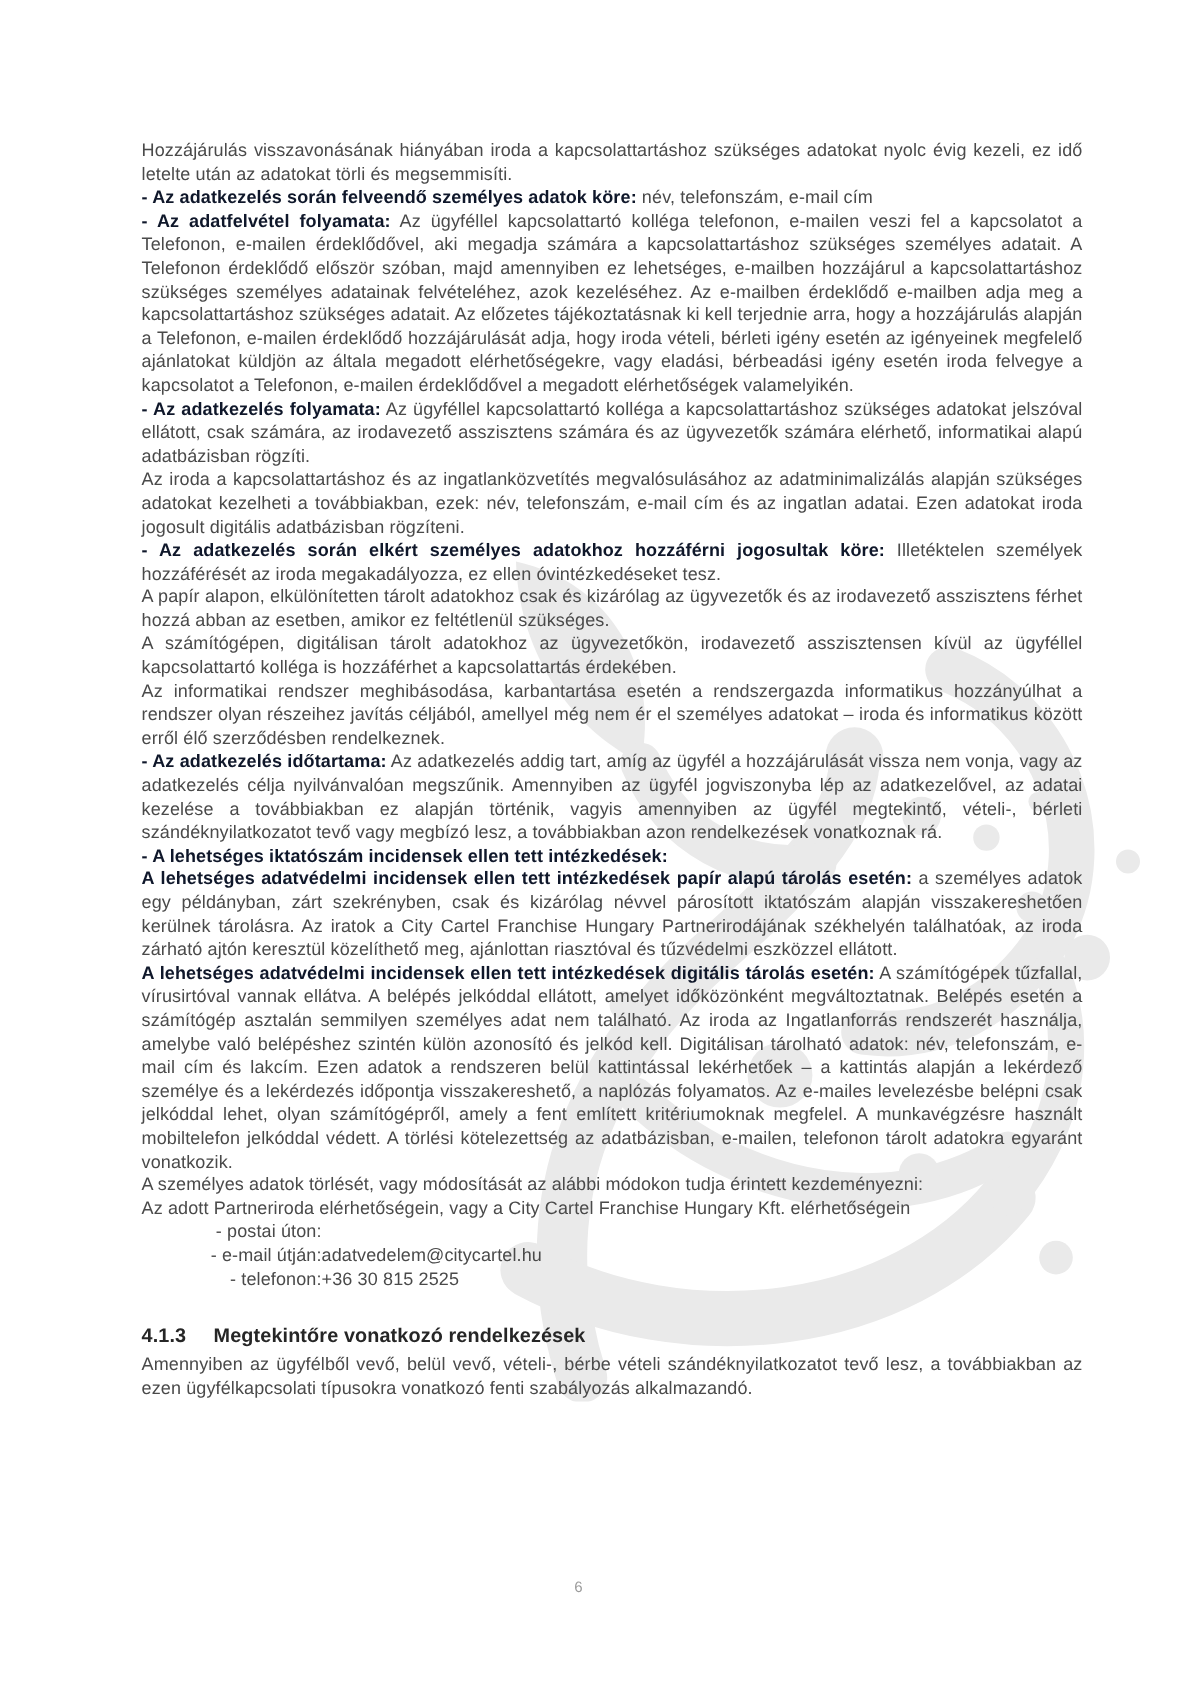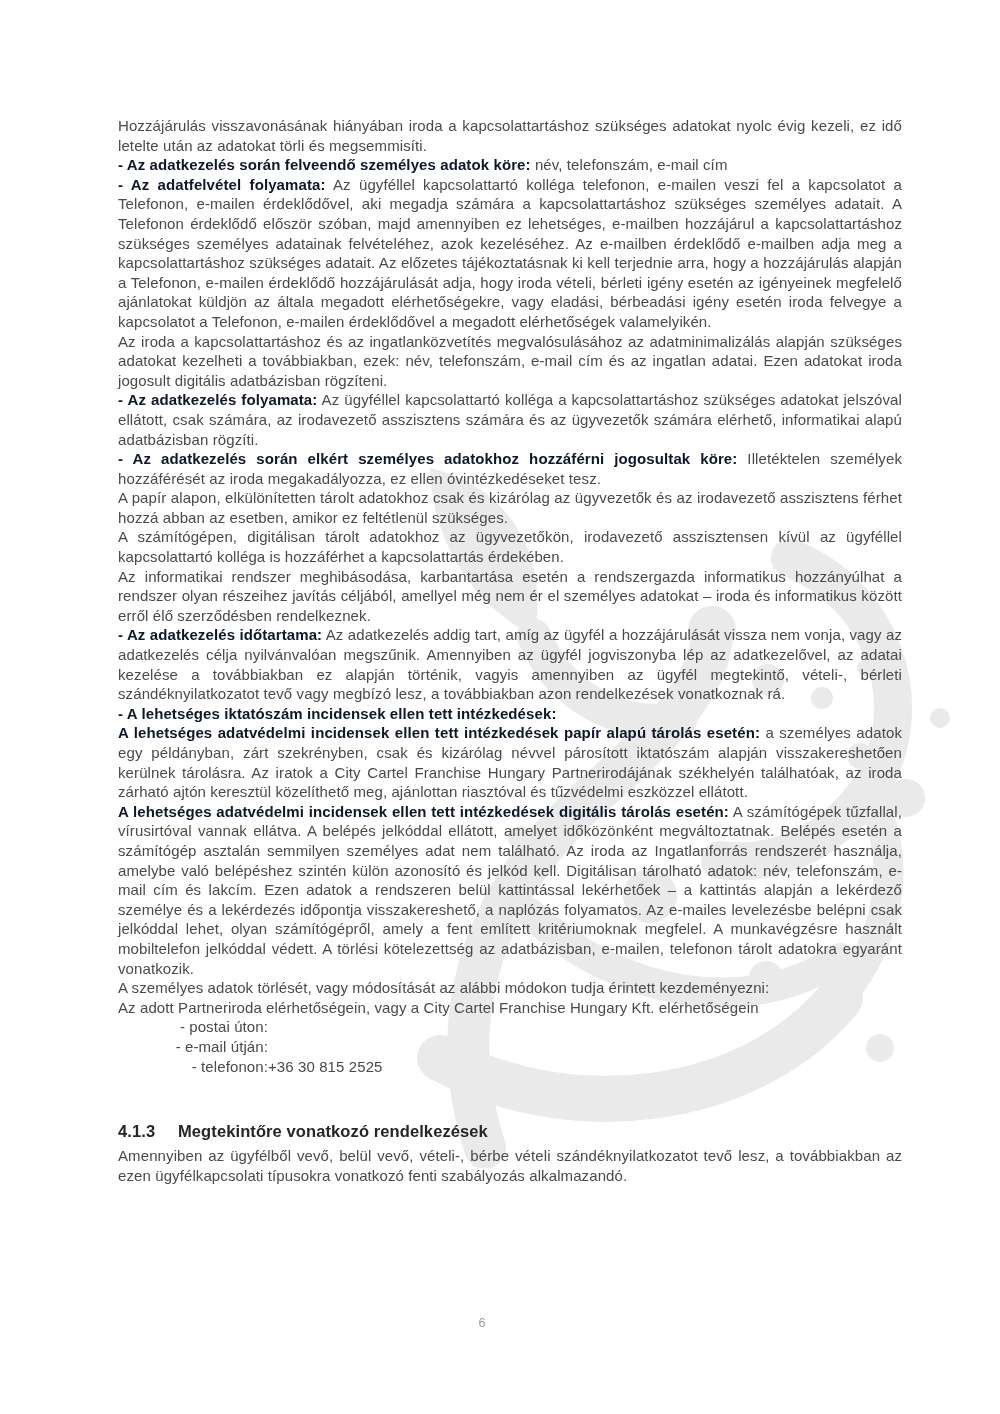--- a/index.html
+++ b/index.html
@@ -28,21 +28,21 @@
     z-index:1;
   }
   p.para{margin:0;text-align:justify;}
   p.para.left{text-align:left;}
   .lead{font-weight:700;color:#0f172a;}
   .contact-row{display:flex;text-align:left;}
   .contact-label{width:150px;flex:none;text-align:right;}
   .contact-value{flex:1;}
   h2.section{
     display:flex;
-    margin:45px 0 4px 0;
+    margin:27px 0 4px 0;
     font-size:16.5px;
     line-height:21px;
     font-weight:700;
     color:#262626;
     letter-spacing:0.1px;
   }
   .section-num{width:60px;flex:none;}
   .footer{
     position:absolute;
     left:0;right:0;top:1316px;
@@ -84,23 +84,23 @@
   </svg>
 
   <div class="content">
 
     <p class="para"><span>Hozzájárulás visszavonásának hiányában iroda a kapcsolattartáshoz szükséges adatokat nyolc évig kezeli, ez idő letelte után az adatokat törli és megsemmisíti.</span></p>
 
     <p class="para"><span class="lead">- Az adatkezelés során felveendő személyes adatok köre:</span><span> név, telefonszám, e-mail cím</span></p>
 
     <p class="para"><span class="lead">- Az adatfelvétel folyamata:</span><span> Az ügyféllel kapcsolattartó kolléga telefonon, e-mailen veszi fel a kapcsolatot a Telefonon, e-mailen érdeklődővel, aki megadja számára a kapcsolattartáshoz szükséges személyes adatait. A Telefonon érdeklődő először szóban, majd amennyiben ez lehetséges, e-mailben hozzájárul a kapcsolattartáshoz szükséges személyes adatainak felvételéhez, azok kezeléséhez. Az e-mailben érdeklődő e-mailben adja meg a kapcsolattartáshoz szükséges adatait. Az előzetes tájékoztatásnak ki kell terjednie arra, hogy a hozzájárulás alapján a Telefonon, e-mailen érdeklődő hozzájárulását adja, hogy iroda vételi, bérleti igény esetén az igényeinek megfelelő ajánlatokat küldjön az általa megadott elérhetőségekre, vagy eladási, bérbeadási igény esetén iroda felvegye a kapcsolatot a Telefonon, e-mailen érdeklődővel a megadott elérhetőségek valamelyikén.</span></p>
 
+    <p class="para"><span class="lead">- Az adatkezelés folyamata:</span><span> Az ügyféllel kapcsolattartó kolléga a kapcsolattartáshoz szükséges adatokat jelszóval ellátott, csak számára, az irodavezető asszisztens számára és az ügyvezetők számára elérhető, informatikai alapú adatbázisban rögzíti.</span></p>
+
     <p class="para"><span>Az iroda a kapcsolattartáshoz és az ingatlanközvetítés megvalósulásához az adatminimalizálás alapján szükséges adatokat kezelheti a továbbiakban, ezek: név, telefonszám, e-mail cím és az ingatlan adatai. Ezen adatokat iroda jogosult digitális adatbázisban rögzíteni.</span></p>
-
-    <p class="para"><span class="lead">- Az adatkezelés folyamata:</span><span> Az ügyféllel kapcsolattartó kolléga a kapcsolattartáshoz szükséges adatokat jelszóval ellátott, csak számára, az irodavezető asszisztens számára és az ügyvezetők számára elérhető, informatikai alapú adatbázisban rögzíti.</span></p>
 
 
     <p class="para"><span class="lead">- Az adatkezelés során elkért személyes adatokhoz hozzáférni jogosultak köre:</span><span> Illetéktelen személyek hozzáférését az iroda megakadályozza, ez ellen óvintézkedéseket tesz.</span></p>
 
     <p class="para"><span>A papír alapon, elkülönítetten tárolt adatokhoz csak és kizárólag az ügyvezetők és az irodavezető asszisztens férhet hozzá abban az esetben, amikor ez feltétlenül szükséges.</span></p>
 
     <p class="para"><span>A számítógépen, digitálisan tárolt adatokhoz az ügyvezetőkön, irodavezető asszisztensen kívül az ügyféllel kapcsolattartó kolléga is hozzáférhet a kapcsolattartás érdekében.</span></p>
 
     <p class="para"><span>Az informatikai rendszer meghibásodása, karbantartása esetén a rendszergazda informatikus hozzányúlhat a rendszer olyan részeihez javítás céljából, amellyel még nem ér el személyes adatokat – iroda és informatikus között erről élő szerződésben rendelkeznek.</span></p>
 
@@ -114,20 +114,21 @@
 
     <p class="para left"><span>A személyes adatok törlését, vagy módosítását az alábbi módokon tudja érintett kezdeményezni:</span></p>
 
     <p class="para left"><span>Az adott Partneriroda elérhetőségein, vagy a City Cartel Franchise Hungary Kft. elérhetőségein</span></p>
 
     <div class="contact-row">
       <span class="contact-label">- postai úton:</span>
     </div>
     <div class="contact-row">
       <span class="contact-label">- e-mail útján:</span>
+      <span class="contact-value">adatvedelem@citycartel.hu</span>
     </div>
     <div class="contact-row">
       <span class="contact-label">- telefonon:</span>
       <span class="contact-value">+36 30 815 2525</span>
     </div>
 
     <h2 class="section">
       <span class="section-num">4.1.3</span>
       <span class="section-title">Megtekintőre vonatkozó rendelkezések</span>
     </h2>

